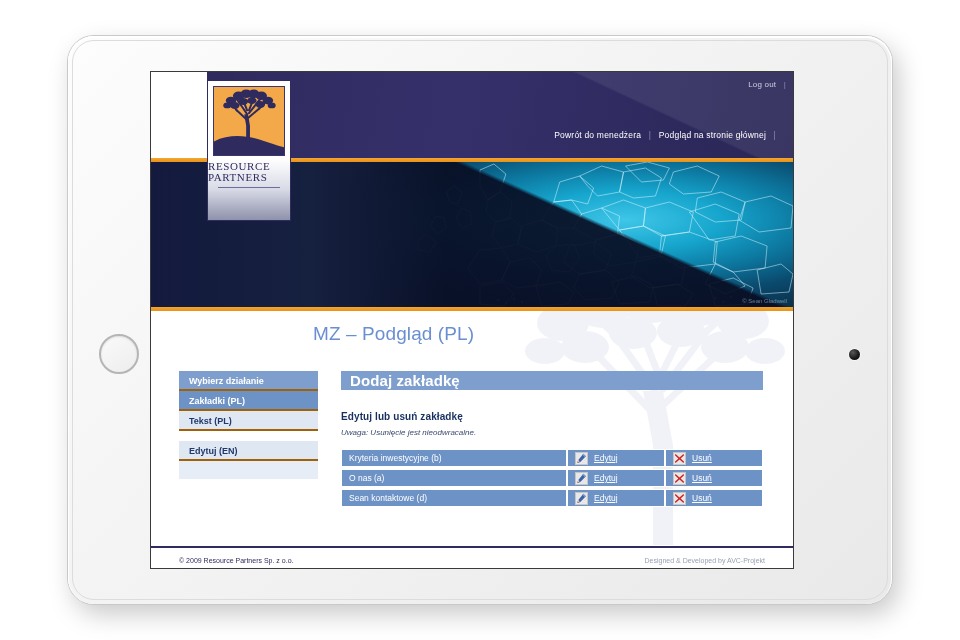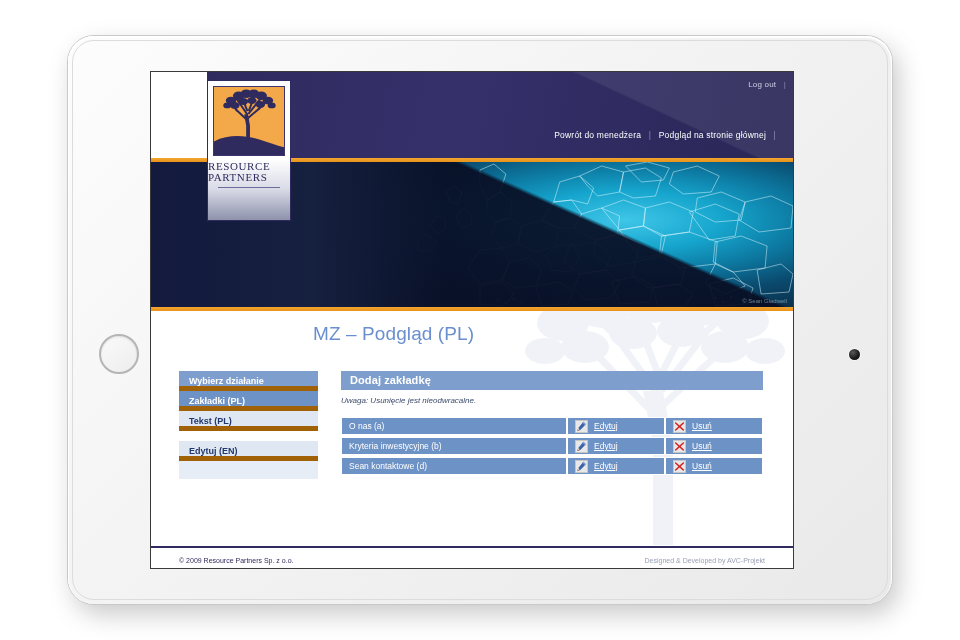--- a/index.html
+++ b/index.html
@@ -183,21 +183,21 @@
     width: 139px;
   }
   .side-item {
     height: 20px;
     line-height: 20px;
     padding-left: 10px;
     font-size: 9px;
     font-weight: bold;
     color: #20386b;
     background: #dfe7f3;
-    border-bottom: 5px solid #a16207;
+    border-bottom: 2px solid #a16207;
   }
   .side-item.head {
     background: #7e9fce;
     color: #ffffff;
   }
   .side-item.active {
     background: #6d92c6;
     color: #ffffff;
   }
   .side-gap { height: 10px; }
@@ -211,21 +211,21 @@
   .main-panel {
     position: absolute;
     left: 190px; top: 60px;
     width: 422px;
   }
   .panel-bar {
     height: 19px;
     line-height: 19px;
     background: #7e9fce;
     color: #ffffff;
-    font-size: 11px;
+    font-size: 15px;
     font-weight: bold;
     padding-left: 9px;
     letter-spacing: .1px;
   }
   .section-title {
     margin-top: 21px;
     font-size: 10px;
     font-weight: bold;
     color: #17305f;
     letter-spacing: .1px;
@@ -456,26 +456,27 @@
         <div class="side-item head">Wybierz działanie</div>
         <div class="side-item active">Zakładki (PL)</div>
         <div class="side-item">Tekst (PL)</div>
         <div class="side-gap"></div>
         <div class="side-item">Edytuj (EN)</div>
         <div class="side-item tail"></div>
       </div>
 
       <div class="main-panel">
         <div class="panel-bar">Dodaj zakładkę</div>
+        <div class="section-title">Edytuj lub usuń zakładkę</div>
         <div class="section-note">Uwaga: Usunięcie jest nieodwracalne.</div>
 
         <table class="data-table">
           <tbody>
             <tr>
-              <td class="c-label">O nas (a)</td>
+              <td class="c-label">Kryteria inwestycyjne (b)</td>
               <td class="c-edit">
                 <div class="cell-action">
                   <span class="icon-box">
                     <svg width="11" height="11" viewBox="0 0 11 11">
                       <path d="M7.4 0.8 L9.9 3.3 L4.3 8.9 L1.3 9.9 L2.3 6.9 Z" fill="#3b63a8"></path>
                       <path d="M1.3 9.9 L2.3 6.9 L3.6 8.2 Z" fill="#f0e4c8"></path>
                       <path d="M1.3 9.9 L1.9 8.2 L2.9 9.3 Z" fill="#d94a3a"></path>
                       <path d="M7.4 0.8 L9.9 3.3 L8.9 4.3 L6.4 1.8 Z" fill="#7f9fd6"></path>
                     </svg>
                   </span>
@@ -487,21 +488,21 @@
                   <span class="icon-box">
                     <svg width="11" height="11" viewBox="0 0 11 11">
                       <path d="M1.6 0.9 L5.5 4.4 L9.4 0.9 L10.1 2.2 L6.6 5.5 L10.1 8.8 L9.4 10.1 L5.5 6.6 L1.6 10.1 L0.9 8.8 L4.4 5.5 L0.9 2.2 Z" fill="#d32020"></path>
                     </svg>
                   </span>
                   <a href="#" class="action-link">Usuń</a>
                 </div>
               </td>
             </tr>
             <tr>
-              <td class="c-label">Kryteria inwestycyjne (b)</td>
+              <td class="c-label">O nas (a)</td>
               <td class="c-edit">
                 <div class="cell-action">
                   <span class="icon-box">
                     <svg width="11" height="11" viewBox="0 0 11 11">
                       <path d="M7.4 0.8 L9.9 3.3 L4.3 8.9 L1.3 9.9 L2.3 6.9 Z" fill="#3b63a8"></path>
                       <path d="M1.3 9.9 L2.3 6.9 L3.6 8.2 Z" fill="#f0e4c8"></path>
                       <path d="M1.3 9.9 L1.9 8.2 L2.9 9.3 Z" fill="#d94a3a"></path>
                       <path d="M7.4 0.8 L9.9 3.3 L8.9 4.3 L6.4 1.8 Z" fill="#7f9fd6"></path>
                     </svg>
                   </span>

